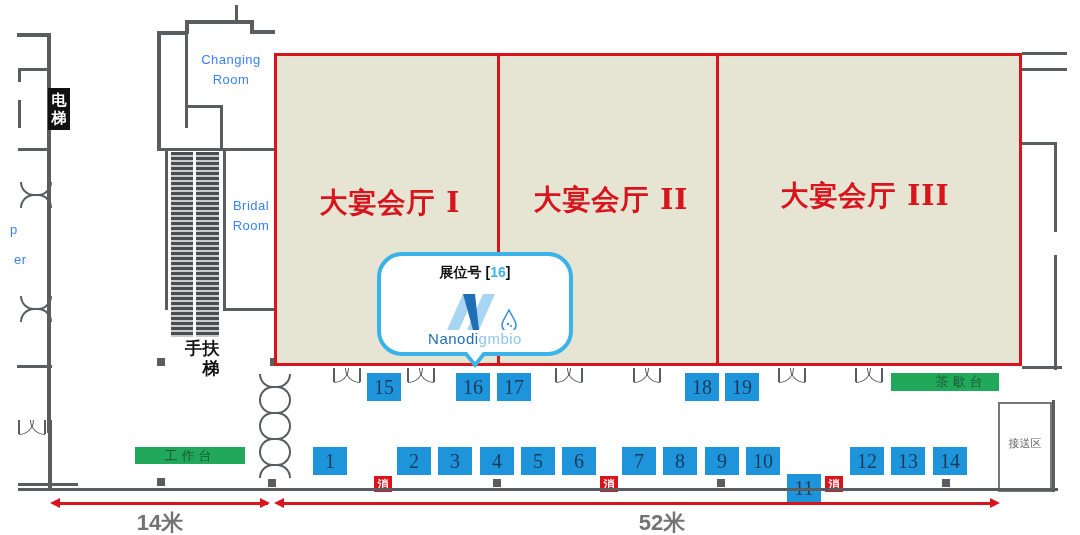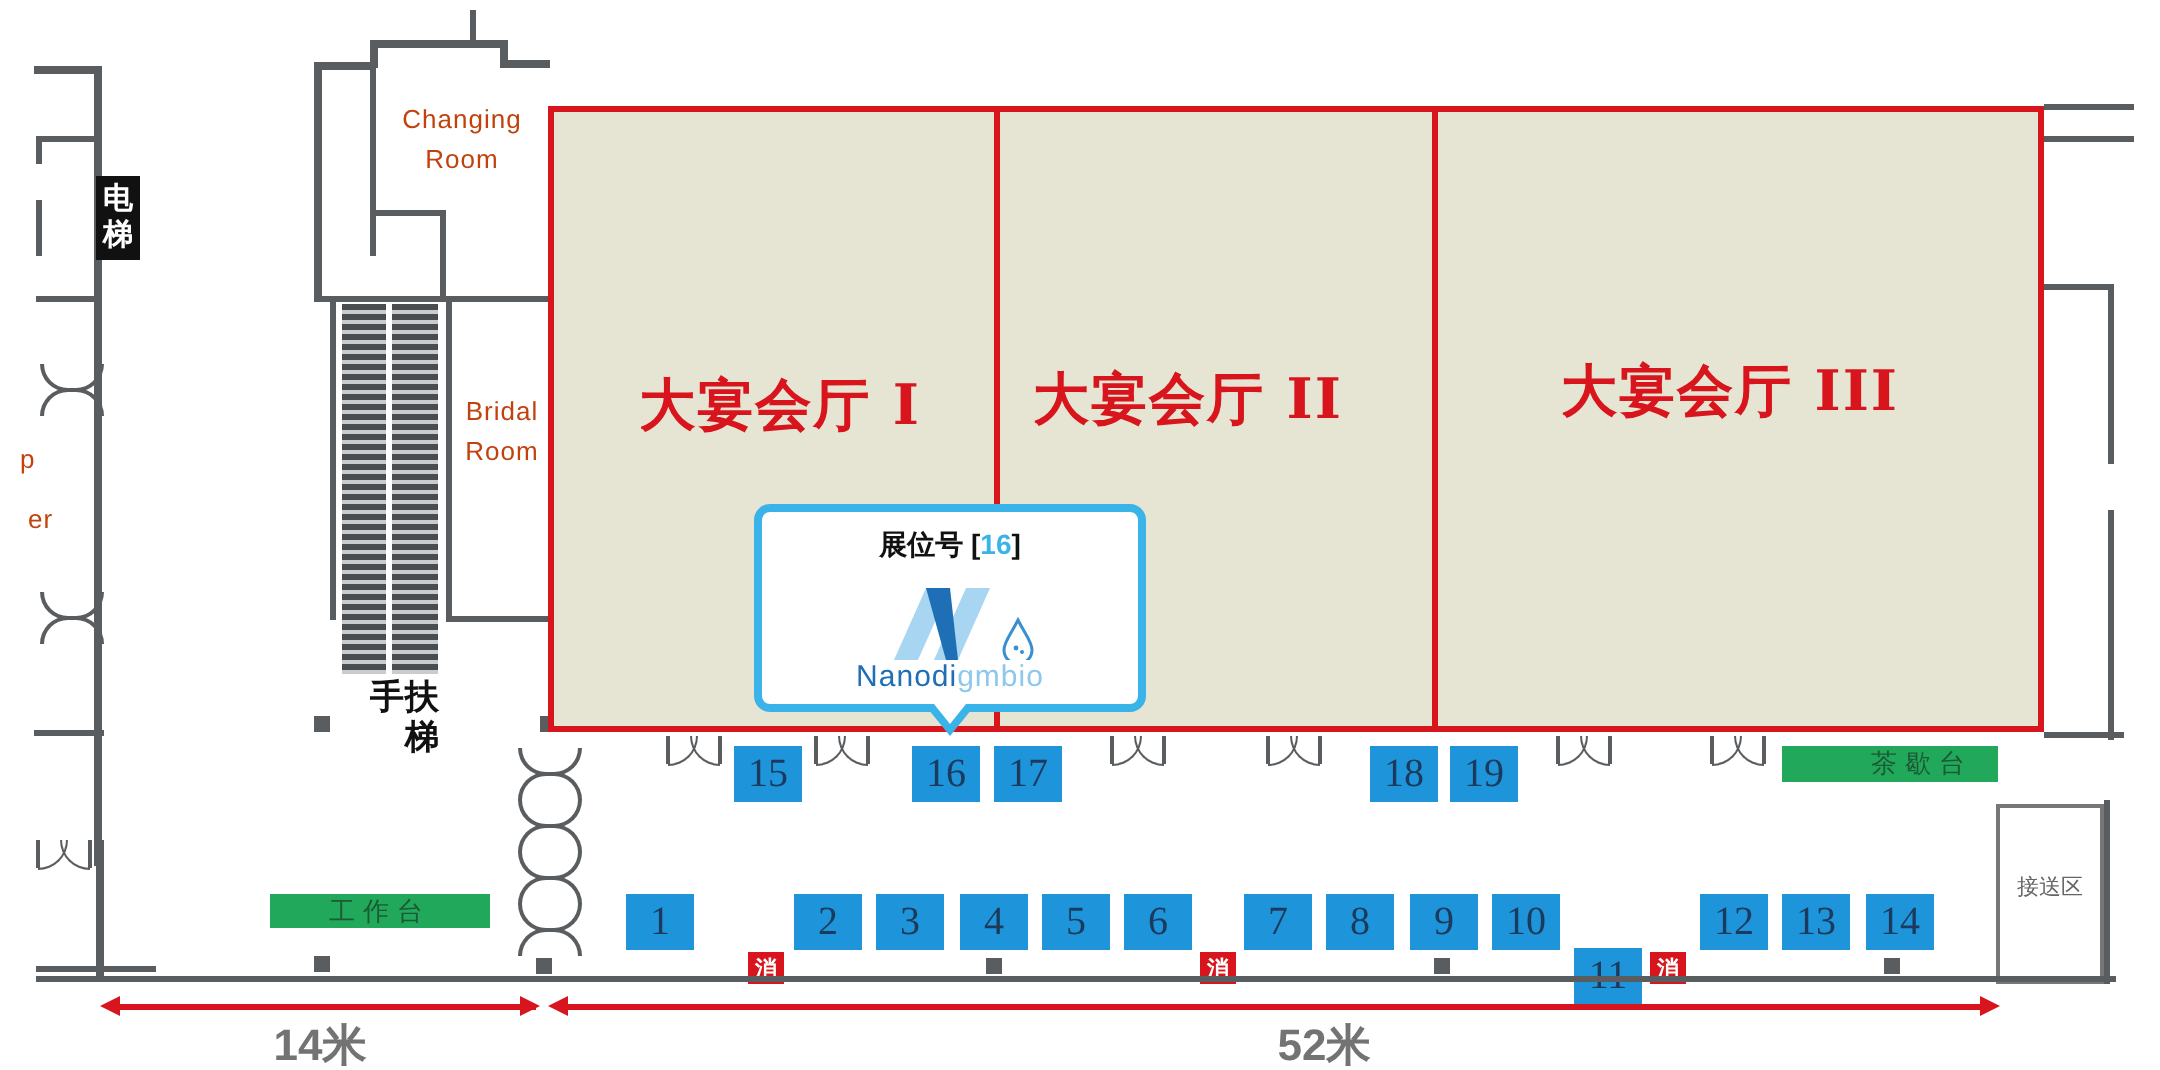--- a/index.html
+++ b/index.html
@@ -4,27 +4,27 @@
 <style>
   html,body{margin:0;padding:0;background:#fff;}
   body{width:1080px;height:535px;position:relative;overflow:hidden;font-family:"Liberation Sans","DejaVu Sans",sans-serif;}
   .abs{position:absolute;}
   .wall{position:absolute;background:#5a5d60;}
   .hall{position:absolute;background:#e6e4d3;border:3px solid #d8141c;box-sizing:border-box;}
   .hall-label{position:absolute;color:#d8141c;font-family:"DejaVu Serif","Liberation Serif",serif;font-weight:bold;font-size:28px;white-space:nowrap;transform:translate(-50%,-50%);letter-spacing:1px;}
   .booth{position:absolute;width:34px;height:28px;background:#1e95db;color:#1b3a5c;font-family:"Liberation Serif","DejaVu Serif",serif;font-size:20px;display:flex;align-items:center;justify-content:center;box-sizing:border-box;}
   .green{position:absolute;background:#22a85a;color:#1b5a36;font-size:13px;display:flex;align-items:center;justify-content:center;letter-spacing:4px;}
   .fire{position:absolute;width:18px;height:16px;background:#d8141c;color:#fff;font-size:11px;font-weight:bold;display:flex;align-items:center;justify-content:center;}
-  .room-text{position:absolute;color:#c2410c;font-size:13px;text-align:center;line-height:20px;letter-spacing:.5px;}
+  .room-text{position:absolute;color:#3b82f6;font-size:13px;text-align:center;line-height:20px;letter-spacing:.5px;}
   .arrow-line{position:absolute;height:3px;background:#d8141c;}
   .dim{position:absolute;color:#737373;font-family:Liberation Sans, sans-serif;font-weight:bold;font-size:22px;transform:translateX(-50%);}
   .pillar{position:absolute;width:8px;height:8px;background:#5a5d60;}
   .elevator{position:absolute;background:#111;color:#fff;font-weight:bold;font-size:15px;width:22px;text-align:center;line-height:18px;padding:3px 0;}
   .escalator{position:absolute;background:#4a4d50;}
-  .tooltip{position:absolute;left:377px;top:252px;width:196px;height:104px;border:4px solid #3ab4e8;border-radius:8px;background:#fff;box-sizing:border-box;}
+  .tooltip{position:absolute;left:377px;top:252px;width:196px;height:104px;border:4px solid #3ab4e8;border-radius:25px;background:#fff;box-sizing:border-box;}
   .tooltip-title{position:absolute;top:8px;left:0;right:0;text-align:center;font-weight:bold;font-size:14px;color:#111;}
   .tooltip-title .num{color:#3ab4e8;}
   .tooltip-logo-text{position:absolute;top:74px;left:0;right:0;text-align:center;font-size:15px;color:#1e6fb5;letter-spacing:.5px;}
   .tooltip-logo-text .light{color:#8ec8ec;}
   .tooltip-tail{position:absolute;left:462px;top:352px;width:0;height:0;border-left:13px solid transparent;border-right:13px solid transparent;border-top:16px solid #3ab4e8;}
   .tooltip-tail-inner{position:absolute;left:467px;top:352px;width:0;height:0;border-left:8px solid transparent;border-right:8px solid transparent;border-top:10px solid #fff;}
   .door{position:absolute;width:28px;height:14px;border-left:2px solid #5a5d60;border-right:2px solid #5a5d60;box-sizing:border-box;}
   .door:before,.door:after{content:"";position:absolute;top:0;width:14px;height:14px;border-bottom:1.5px solid #5a5d60;border-radius:0 0 50% 50%;}
   .door:before{left:-1px;border-right:1.5px solid #5a5d60;border-radius:0 0 100% 0;}
   .door:after{right:-1px;border-left:1.5px solid #5a5d60;border-radius:0 0 0 100%;}
@@ -72,21 +72,21 @@
 <div class="room-text" style="left:228px;top:196px;width:46px;white-space:pre;">Bridal
 Room</div>
 <div class="pillar" style="left:157px;top:358px;"></div>
 <div class="pillar" style="left:270px;top:358px;"></div>
 <div class="pillar" style="left:157px;top:478px;"></div>
 
 <div class="hall" style="left:274px;top:53px;width:226px;height:313px;"></div>
 <div class="hall" style="left:497px;top:53px;width:222px;height:313px;"></div>
 <div class="hall" style="left:716px;top:53px;width:306px;height:313px;"></div>
 <div class="hall-label" style="left:390px;top:203px;">大宴会厅 I</div>
-<div class="hall-label" style="left:594px;top:200px;">大宴会厅 II</div>
+<div class="hall-label" style="left:611px;top:200px;">大宴会厅 II</div>
 <div class="hall-label" style="left:865px;top:196px;">大宴会厅 III</div>
 
 <div class="wall" style="left:1022px;top:52px;width:45px;height:3px;"></div>
 <div class="wall" style="left:1022px;top:68px;width:45px;height:3px;"></div>
 <div class="wall" style="left:1022px;top:142px;width:35px;height:3px;"></div>
 <div class="wall" style="left:1054px;top:142px;width:3px;height:90px;"></div>
 <div class="wall" style="left:1054px;top:255px;width:3px;height:115px;"></div>
 <div class="wall" style="left:1022px;top:366px;width:40px;height:3px;"></div>
 <div class="wall" style="left:1052px;top:400px;width:3px;height:92px;"></div>
 

